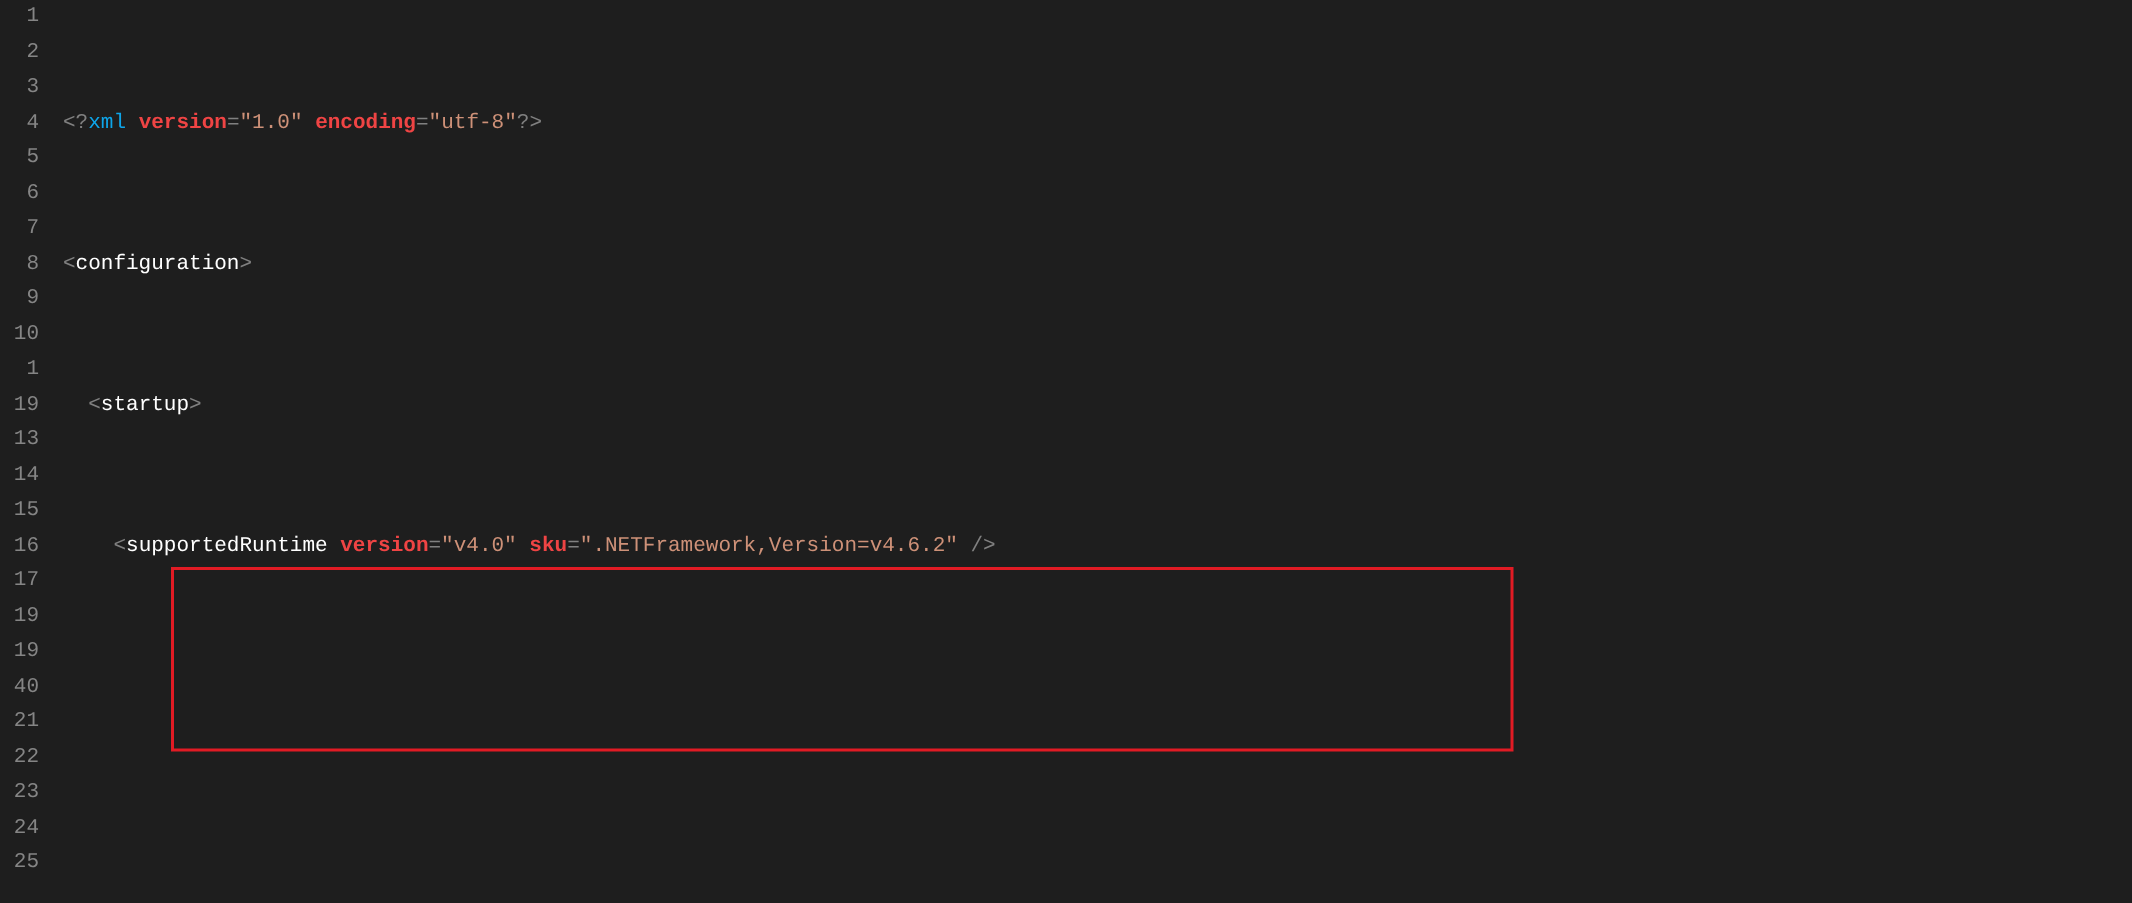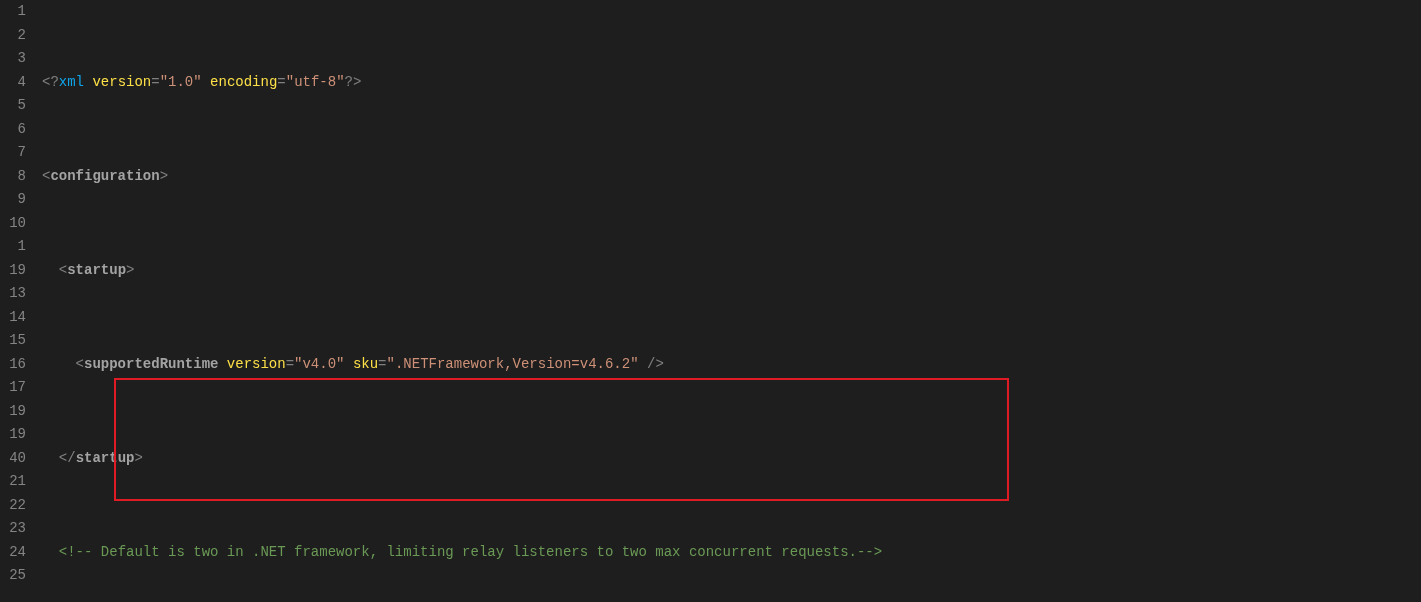--- a/index.html
+++ b/index.html
@@ -38,22 +38,22 @@
     position: absolute;
     border: 2px solid #e11b24;
     left: 78px;
     top: 378px;
     width: 895px;
     height: 123px;
     pointer-events: none;
   }
   .pi { color: #808080; }         
   .xml-decl-name { color: #0ea5e9; }
-  .tag { color: #a3a3a3; font-weight: bold; }
-  .attr-name { color: #fde047; }
+  .tag { color: #ffffff; }
+  .attr-name { color: #ef4444; font-weight: bold; }
   .attr-val { color: #ce9178; }
   .punct { color: #808080; }
   .comment { color: #6a9955; }
   .indent-guide { color: #404040; }
 </style>
 </head>
 <body>
 
 <div class="editor">
   <div class="gutter">
@@ -87,23 +87,21 @@
   <div class="code">
     
     <div class="line"><span class="pi">&lt;?</span><span class="xml-decl-name">xml</span> <span class="attr-name">version</span><span class="punct">=</span><span class="attr-val">"<span>1.0</span>"</span> <span class="attr-name">encoding</span><span class="punct">=</span><span class="attr-val">"<span>utf-8</span>"</span><span class="pi">?&gt;</span></div>
     
     <div class="line"><span class="punct">&lt;</span><span class="tag">configuration</span><span class="punct">&gt;</span></div>
     
     <div class="line"><span class="indent-guide">  </span><span class="punct">&lt;</span><span class="tag">startup</span><span class="punct">&gt;</span></div>
     
     <div class="line"><span class="indent-guide">    </span><span class="punct">&lt;</span><span class="tag">supportedRuntime</span> <span class="attr-name">version</span><span class="punct">=</span><span class="attr-val">"<span>v4.0</span>"</span> <span class="attr-name">sku</span><span class="punct">=</span><span class="attr-val">"<span>.NETFramework,Version=v4.6.2</span>"</span> <span class="punct">/&gt;</span></div>
     
-    <div class="line"><span class="indent-guide">  </span><span class="punct">&lt;/</span><span class="tag">startup</span><span class="punct">&gt;</span></div>
     
-    <div class="line"><span class="indent-guide">  </span><span class="comment">&lt;!--<span> Default is two in .NET framework, limiting relay listeners to two max concurrent requests.</span>--&gt;</span></div>
     
     
     
     
     
     
     
     
     
     

